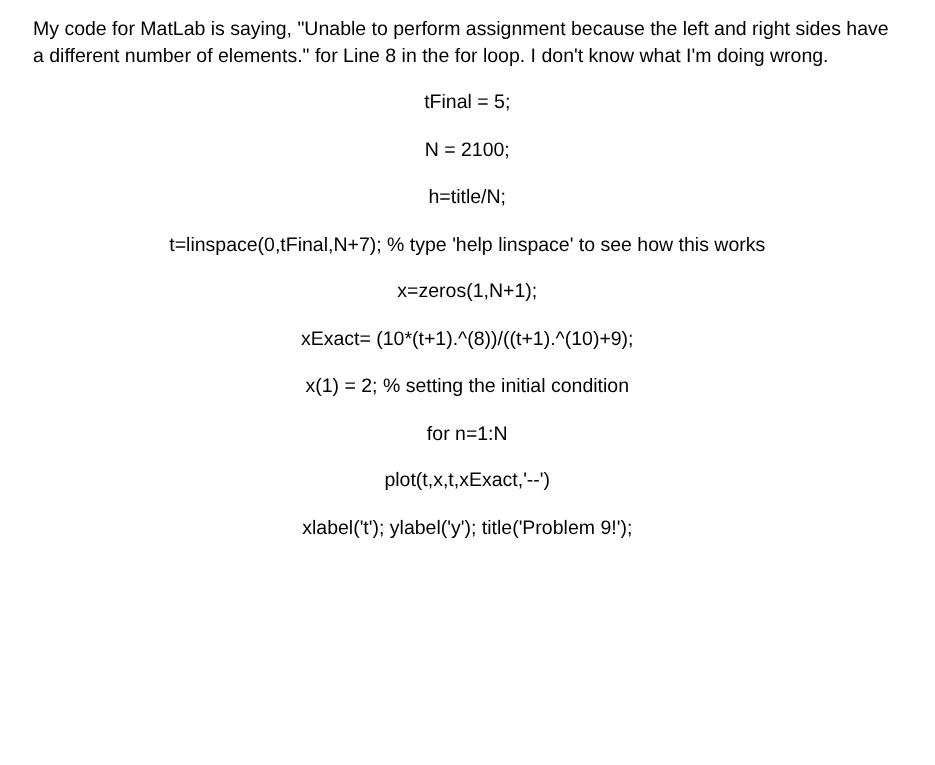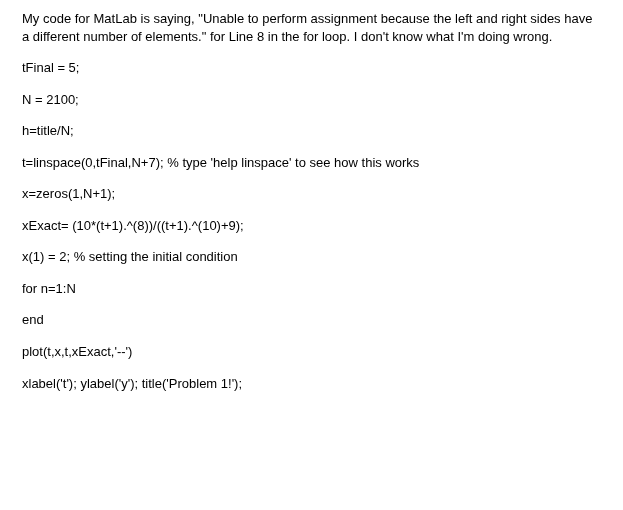--- a/index.html
+++ b/index.html
@@ -18,20 +18,21 @@
     padding: 10px 22px 0 22px;
     box-sizing: border-box;
   }
   .question-intro {
     margin-bottom: 14px;
   }
   .code-block {
     display: flex;
     flex-direction: column;
     gap: 14px;
+    text-align: center;
   }
   .code-line {
     white-space: pre-wrap;
     font-family: Arial, Helvetica, sans-serif;
     font-size: 13px;
   }
 </style>
 </head>
 <body>
 
@@ -39,16 +40,15 @@
 
 <div class="code-block">
   <div class="code-line">tFinal = 5;</div>
   <div class="code-line">N = 2100;</div>
   <div class="code-line">h=title/N;</div>
   <div class="code-line">t=linspace(0,tFinal,N+7); % type 'help linspace' to see how this works</div>
   <div class="code-line">x=zeros(1,N+1);</div>
   <div class="code-line">xExact= (10*(t+1).^(8))/((t+1).^(10)+9);</div>
   <div class="code-line">x(1) = 2; % setting the initial condition</div>
   <div class="code-line">for n=1:N</div>
-  <div class="code-line">end</div>
   <div class="code-line">plot(t,x,t,xExact,'--')</div>
-  <div class="code-line">xlabel('t'); ylabel('y'); title('Problem 1!');</div>
+  <div class="code-line">xlabel('t'); ylabel('y'); title('Problem 9!');</div>
 </div>
 
 </body></html>

